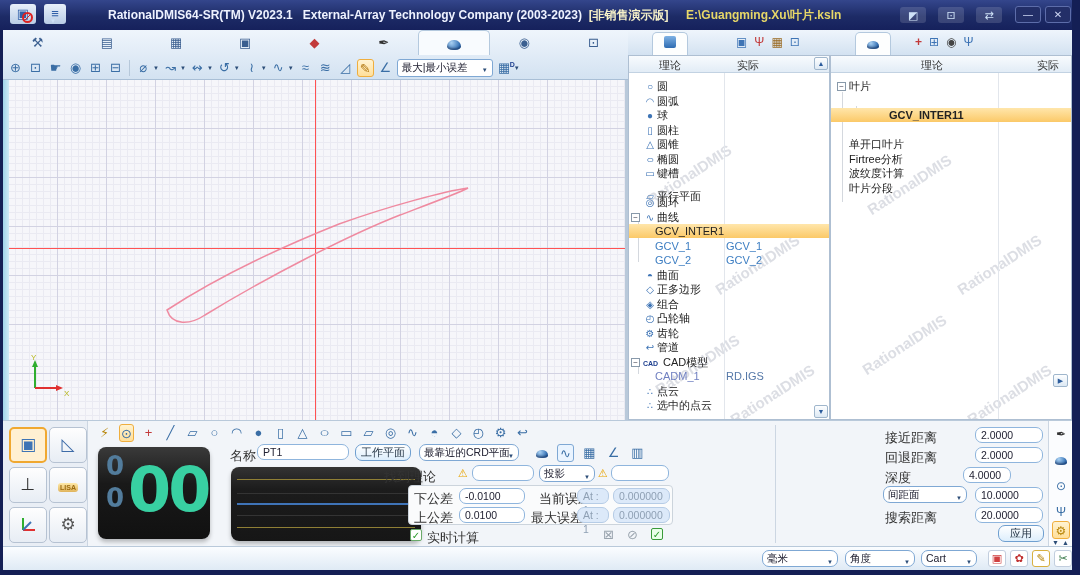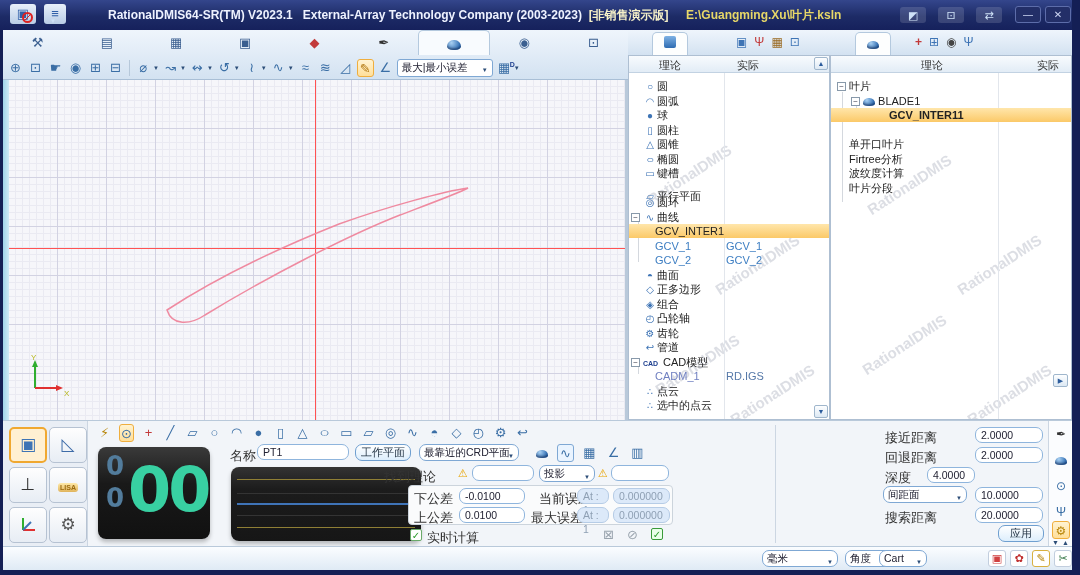--- a/index.html
+++ b/index.html
@@ -282,21 +282,20 @@
     <span class="wm" style="left:130px;top:330px">RationalDMIS</span>
     <div class="phead">
       <span class="col" style="left:90px">理论</span>
       <span class="col" style="right:12px">实际</span>
     </div>
     <div class="coldiv" style="left:167px;top:17px;"></div>
     <div class="guide" style="left:11px;top:36px;height:110px"></div>
     <div class="guide" style="left:25px;top:50px;height:12px"></div>
 
     <div class="trow" style="top:23px;right:15px"><span class="exp" style="margin-left:6px">−</span><span>叶片</span></div>
-    <div class="trow" style="top:38px;right:15px"><span class="exp" style="margin-left:20px">−</span><span class="shell sm"></span>&nbsp;<span>BLADE1</span></div>
     <div class="trow sel" style="top:52px;right:0"><span style="margin-left:58px;font-weight:bold">GCV_INTER11</span></div>
     <div class="trow" style="top:81px;right:15px"><span style="margin-left:18px">单开口叶片</span></div>
     <div class="trow" style="top:96px;right:15px"><span style="margin-left:18px">Firtree分析</span></div>
     <div class="trow" style="top:110px;right:15px"><span style="margin-left:18px">波纹度计算</span></div>
     <div class="trow" style="top:125px;right:15px"><span style="margin-left:18px">叶片分段</span></div>
 
     <span class="scrbtn" style="right:3px;bottom:32px;width:15px">▶</span>
   </div>
 
   <div class="bottom">
@@ -389,42 +388,42 @@
     <span class="grayico" style="left:624px;top:106px">⊘</span>
     <span class="cbx" style="left:648px;top:107px;background:#e9ffe9;border-color:#3a9a3a">✓</span>
 
     <div class="bdiv"></div>
 
     <span class="flabel" style="left:882px;top:8px">接近距离</span>
     <span class="rinput" style="left:972px;top:6px;width:68px">2.0000</span>
     <span class="flabel" style="left:882px;top:28px">回退距离</span>
     <span class="rinput" style="left:972px;top:26px;width:68px">2.0000</span>
     <span class="flabel" style="left:882px;top:48px">深度</span>
-    <span class="rinput" style="left:924px;top:46px;width:48px">4.0000</span>
+    <span class="rinput" style="left:960px;top:46px;width:48px">4.0000</span>
     <span class="rdrop" style="left:880px;top:65px;width:84px"><span>间距面</span><span class="ddm">▼</span></span>
     <span class="rinput" style="left:972px;top:66px;width:68px">10.0000</span>
     <span class="flabel" style="left:882px;top:88px">搜索距离</span>
     <span class="rinput" style="left:972px;top:86px;width:68px">20.0000</span>
     <span class="rbutton" style="left:995px;top:104px;width:46px">应用</span>
 
     <div class="vtool">
       <span class="vtico" style="top:4px;color:#333">✒</span>
       <span class="vtico" style="top:30px"><span class="shell sm"></span></span>
       <span class="vtico" style="top:56px">⊙</span>
       <span class="vtico" style="top:82px">Ψ</span>
       <span class="vtico hl-ico" style="top:100px;color:#b8860b">⚙</span>
       <span class="abs" style="left:3px;top:118px;font-size:7px;color:#2c4d78">▼</span>
       <span class="abs" style="left:13px;top:118px;font-size:7px;color:#2c4d78">▲</span>
     </div>
   </div>
 
   <div class="statusbar">
     <span class="rdrop" style="left:759px;top:3px;width:76px"><span>毫米</span><span class="ddm">▼</span></span>
     <span class="rdrop" style="left:842px;top:3px;width:70px"><span>角度</span><span class="ddm">▼</span></span>
-    <span class="rdrop" style="left:876px;top:3px;width:48px"><span>Cart</span><span class="ddm">▼</span></span>
+    <span class="rdrop" style="left:918px;top:3px;width:56px"><span>Cart</span><span class="ddm">▼</span></span>
     <span class="stchip" style="left:985px;color:#d04040">▣</span>
     <span class="stchip" style="left:1007px;color:#c03030">✿</span>
     <span class="stchip" style="left:1029px;color:#b8860b;border-color:#d8b040">✎</span>
     <span class="stchip" style="left:1051px;color:#3a7a4a">✂</span>
   </div>
 
   <div class="borderR"></div>
   <div class="borderB"></div>
 </div>
 

